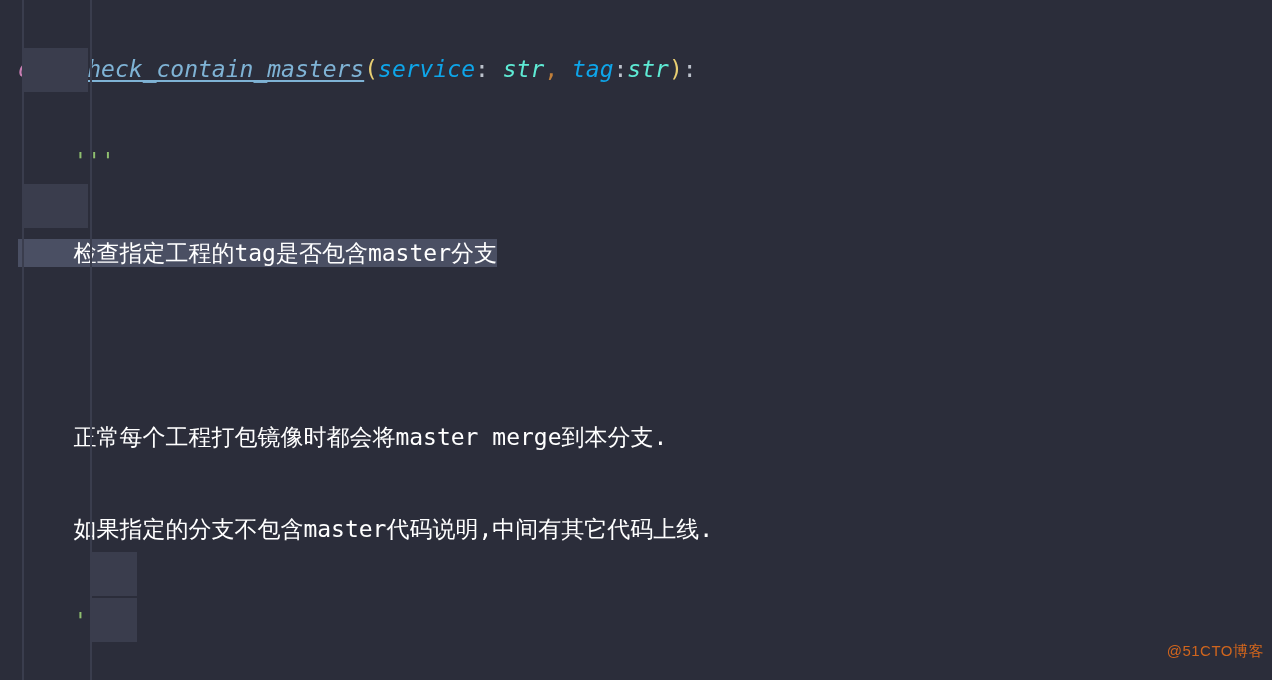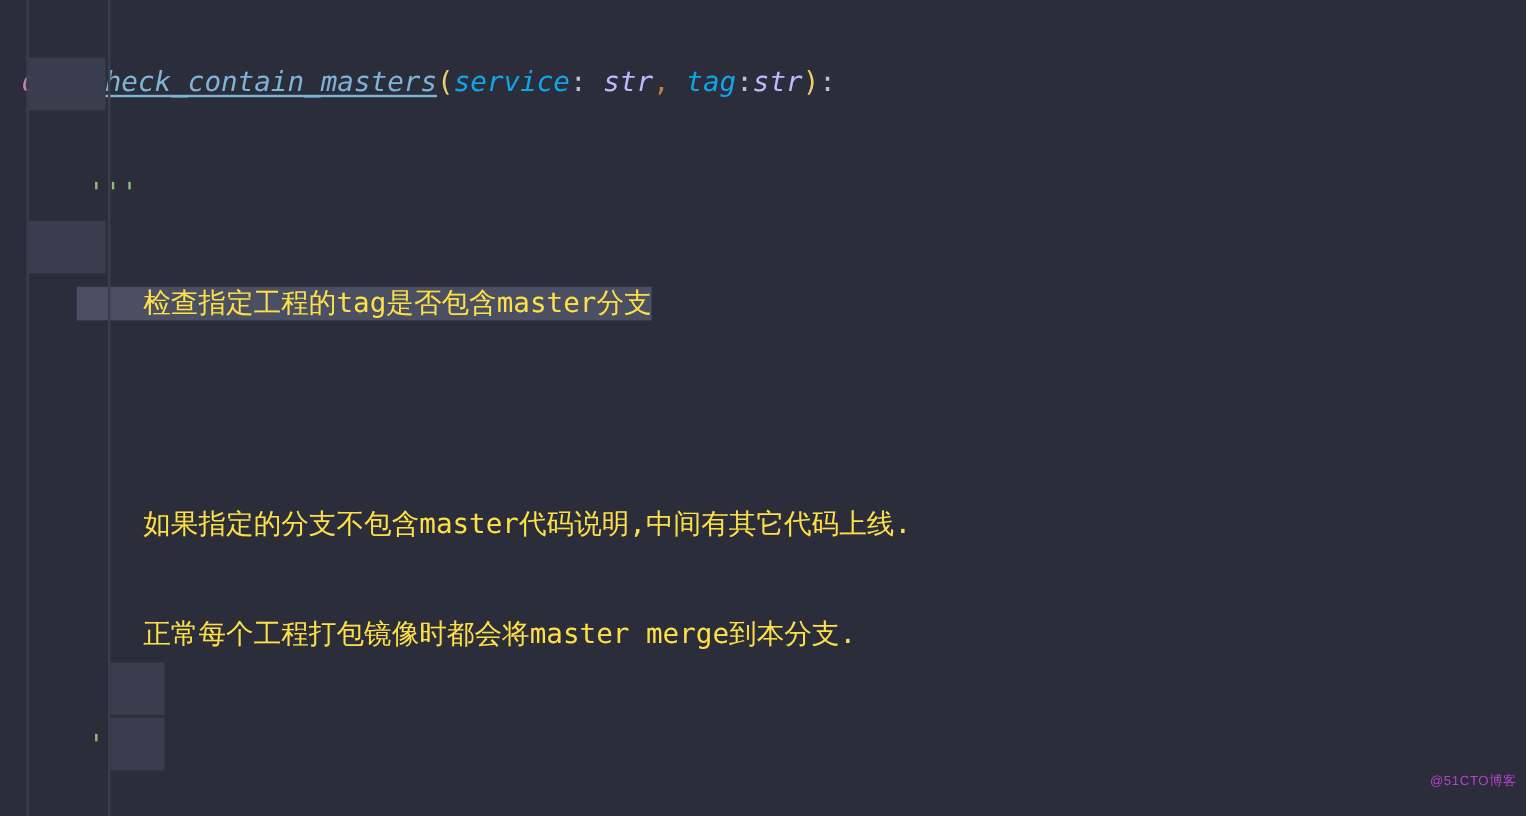--- a/index.html
+++ b/index.html
@@ -42,55 +42,55 @@
       height: 44px;
     }
     .gut-block-inner.bi1 { top: 552px; }
     .gut-block-inner.bi2 { top: 598px; }
 
     .line { display: block; height: 46px; }
     .kw { color: #c97fb4; font-style: italic; }
     .fn { color: #7fb3d5; text-decoration: underline; font-style: italic; text-underline-offset: 3px; }
     .paren { color: #e9cf72; }
     .param { color: #0ea5e9; font-style: italic; }
-    .type { color: #c4b5fd; font-style: italic; }
+    .type { color: #5eead4; font-style: italic; }
     .punct { color: #c07f3a; }
     .op { color: #bcc2cc; }
     .str { color: #8fbf6f; }
-    .comment { color: #fde047; margin-left: 46px; }
+    .comment { color: #ffffff; }
     .hlbg { background: #4a4f63; padding: 1px 0; }
 
     .watermark {
       position: absolute;
       right: 8px;
       bottom: 6px;
-      font-size: 11px;
-      color: #d946ef;
+      font-size: 15px;
+      color: #f97316;
       opacity: .8;
       font-family: sans-serif;
       letter-spacing: .5px;
     }
   </style>
 </head>
 <body>
 
 <div class="guide g1"></div>
 <div class="guide g2"></div>
 <div class="gut-block b1"></div>
 <div class="gut-block b2"></div>
 <div class="gut-block-inner bi1"></div>
 <div class="gut-block-inner bi2"></div>
 
 <div class="editor">
 <span class="line"><span class="kw">def </span><span class="fn">check_contain_masters</span><span class="paren">(</span><span class="param">service</span><span class="op">: </span><span class="type">str</span><span class="punct">, </span><span class="param">tag</span><span class="op">:</span><span class="type">str</span><span class="paren">)</span><span class="op">:</span></span>
 <span class="line"><span class="str">    '''</span></span>
 <span class="line"><span class="comment hlbg">    检查指定工程的tag是否包含master分支</span></span>
 <span class="line"><span class="comment"></span></span>
+<span class="line"><span class="comment">    正常每个工程打包镜像时都会将master merge到本分支.</span></span>
 <span class="line"><span class="comment">    如果指定的分支不包含master代码说明,中间有其它代码上线.</span></span>
-<span class="line"><span class="comment">    正常每个工程打包镜像时都会将master merge到本分支.</span></span>
 <span class="line"><span class="str">    '''</span></span>
 
 
 
 
 
 
 
 </div>
 

